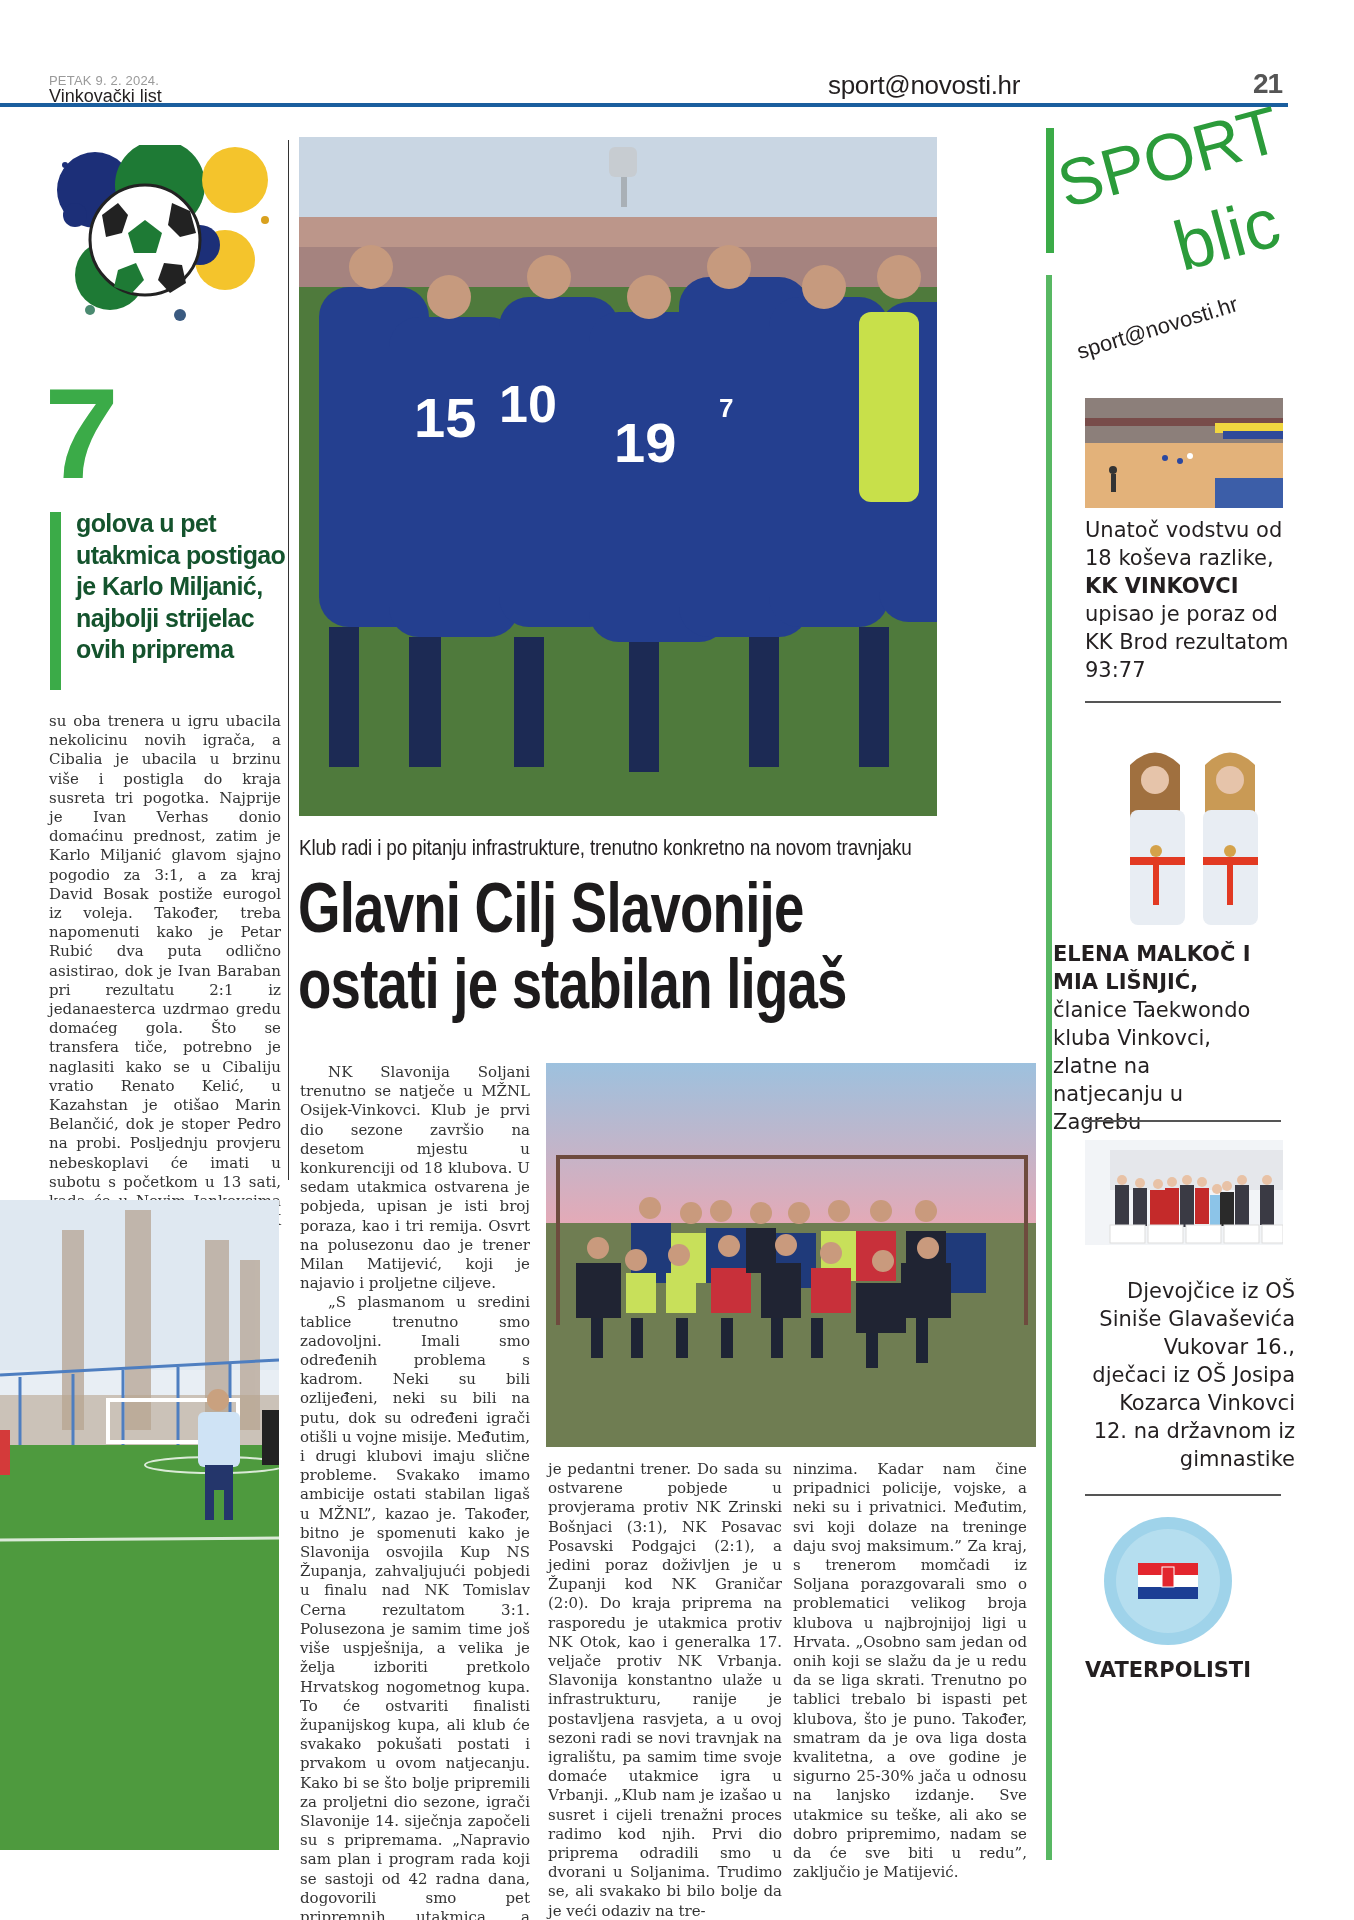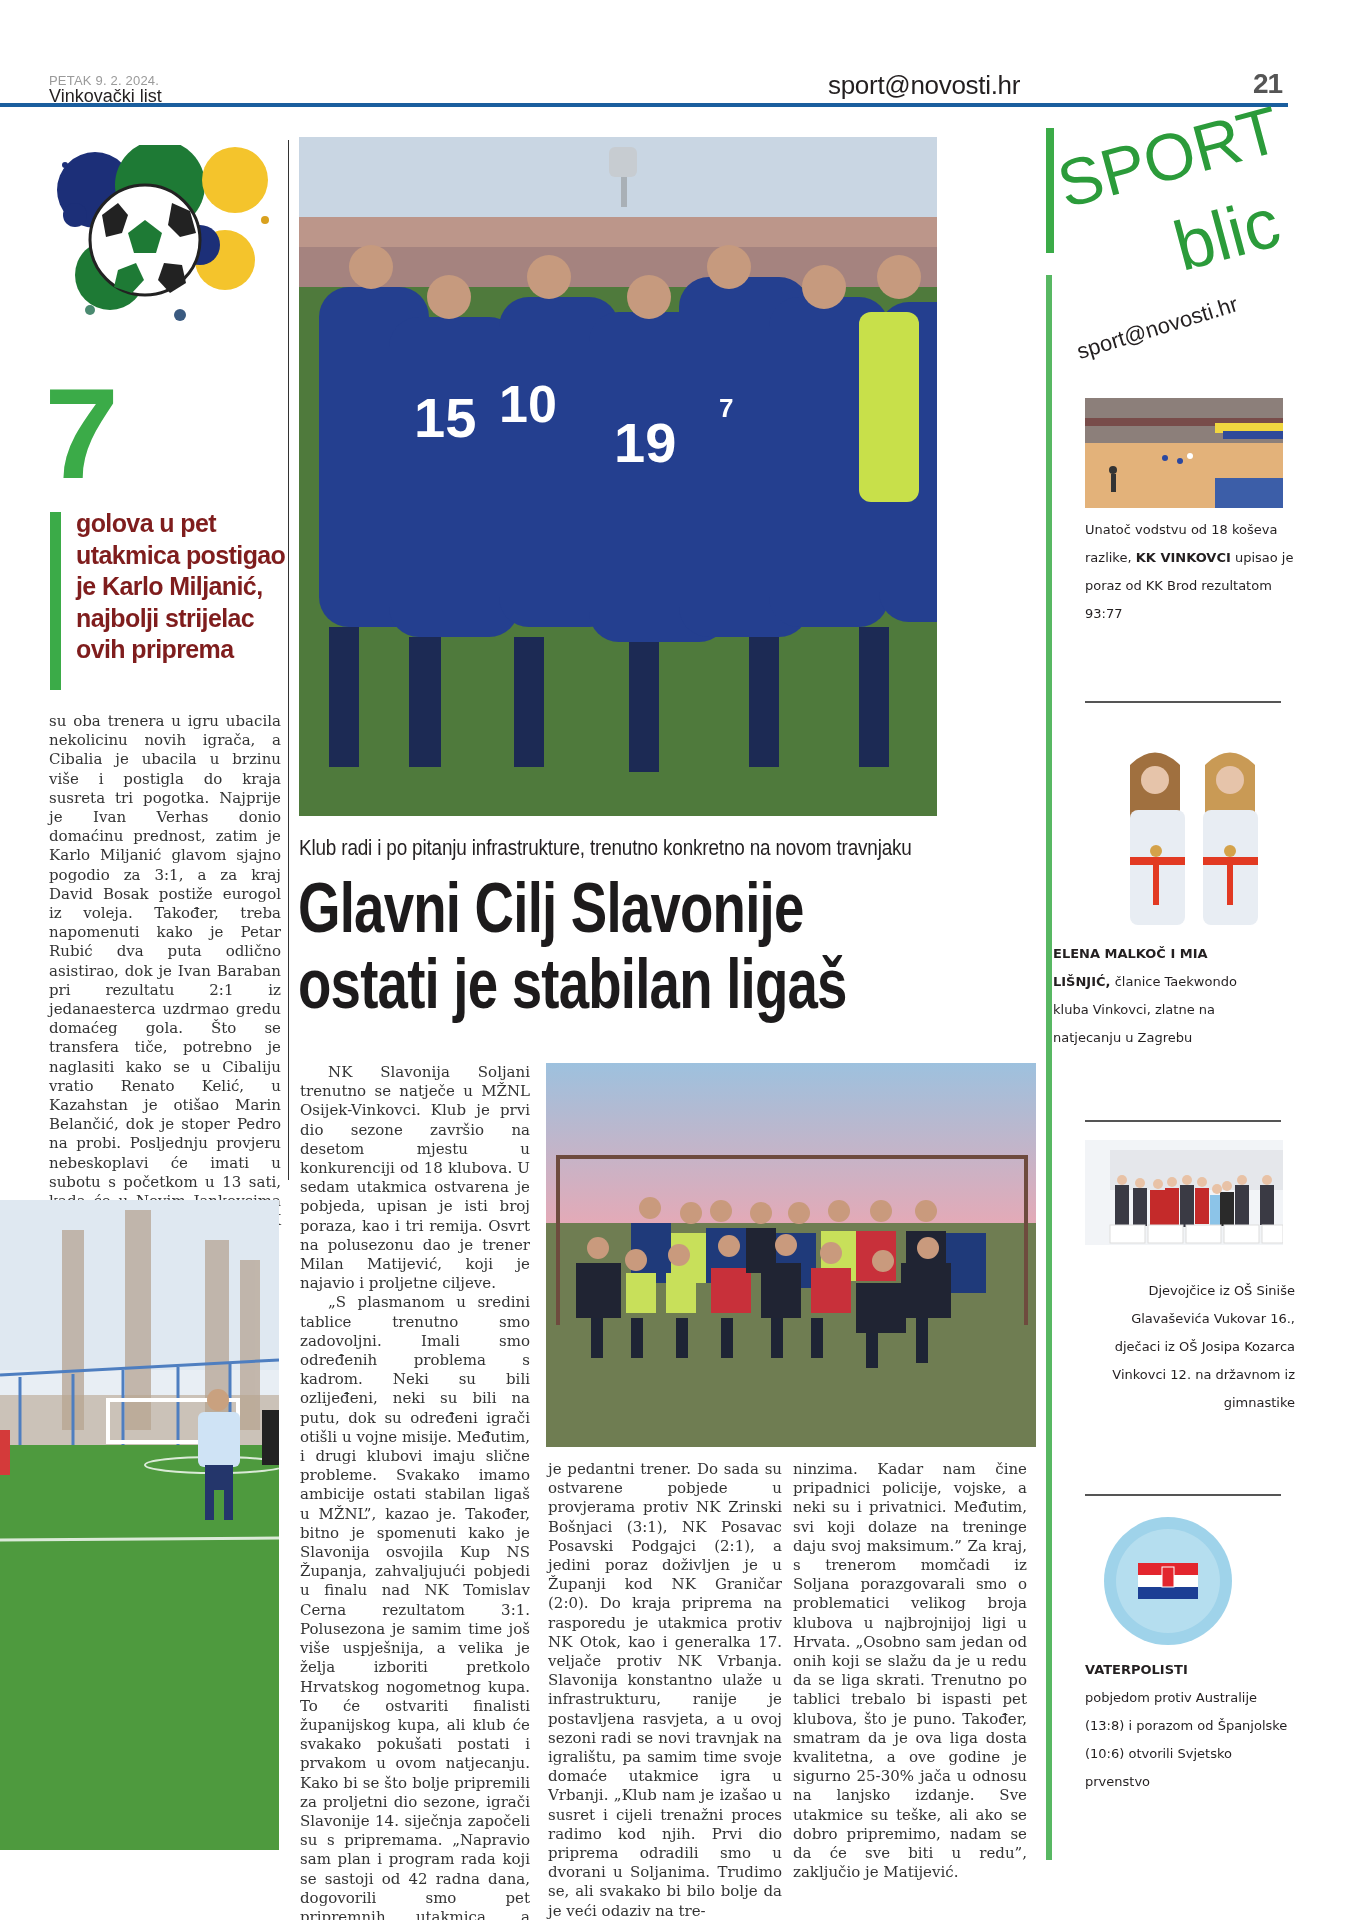--- a/index.html
+++ b/index.html
@@ -10,21 +10,21 @@
   .hdr-date { left: 49px; top: 73px; font-family: Liberation Sans, sans-serif; font-size: 13px; color: #9a9a9a; letter-spacing: 0.2px; }
   .hdr-paper { left: 49px; top: 86px; font-family: "Liberation Sans", sans-serif; font-size: 18px; color: #231f20; }
   .hdr-email { left: 828px; top: 70px; font-family: "Liberation Sans", sans-serif; font-size: 26px; color: #231f20; letter-spacing: -0.3px; }
   .hdr-page { left: 1253px; top: 68px; font-family: "Liberation Sans", sans-serif; font-size: 28px; color: #555; font-weight: 700; letter-spacing: -1px; }
   .hdr-rule { left: 0; top: 103px; width: 1288px; height: 4px; background: #1a5e9e; }
 
   
   .splash { left: 40px; top: 145px; width: 240px; height: 180px; }
   .big-seven { left: 46px; top: 370px; font-family: "Liberation Sans", sans-serif; font-size: 128px; font-weight: 900; color: #3bab48; line-height: 1; transform: scaleX(1.05); }
   .stat-bar { left: 50px; top: 512px; width: 11px; height: 178px; background: #3bab48; }
-  .stat-text { left: 76px; top: 508px; width: 210px; font-family: "Liberation Sans", sans-serif; font-size: 25px; font-weight: 900; line-height: 31.5px; color: #7f1d1d; letter-spacing: -0.6px; }
+  .stat-text { left: 76px; top: 508px; width: 210px; font-family: "Liberation Sans", sans-serif; font-size: 25px; font-weight: 900; line-height: 31.5px; color: #14532d; letter-spacing: -0.6px; }
   .col-text { font-size: 15px; line-height: 19.2px; text-align: justify; color: #333; hyphens: manual; }
   .left-body { left: 49px; top: 712px; width: 232px; }
   .left-vrule { left: 288px; top: 140px; width: 1px; height: 1040px; background: #333; }
   .left-photo { left: 0; top: 1200px; width: 279px; height: 650px; overflow: hidden; }
 
   
   .main-photo { left: 299px; top: 137px; width: 638px; height: 679px; overflow: hidden; }
   .kicker { left: 299px; top: 835px; font-family: "Liberation Sans", sans-serif; font-size: 22px; color: #231f20; transform: scaleX(0.86); transform-origin: left; white-space: nowrap; letter-spacing: -0.2px; }
   .headline { left: 298px; top: 870px; font-family: "Liberation Sans", sans-serif; font-weight: 900; font-size: 70px; line-height: 76px; color: #1d1b1c; transform: scaleX(0.78); transform-origin: left; white-space: nowrap; letter-spacing: -1px; }
 
@@ -34,21 +34,21 @@
   .mid-col2 { left: 548px; top: 1460px; width: 234px; }
   .mid-col3 { left: 793px; top: 1460px; width: 234px; }
 
   
   .side-vrule { left: 1046px; top: 128px; width: 8px; height: 125px; background: #3bab48; }
   .side-vrule2 { left: 1046px; top: 275px; width: 6px; height: 1585px; background: #3bab48; opacity: 0.85; }
   .sport-title { left: 1052px; top: 158px; font-family: "Liberation Sans", sans-serif; font-size: 66px; color: #2b9b3a; transform: rotate(-15deg); transform-origin: left top; line-height: 0.9; }
   .blic-title { left: 1168px; top: 218px; font-family: "Liberation Sans", sans-serif; font-size: 70px; color: #2b9b3a; transform: rotate(-15deg); transform-origin: left top; line-height: 0.9; }
   .side-email { left: 1074px; top: 340px; font-family: "Liberation Sans", sans-serif; font-size: 22px; color: #231f20; transform: rotate(-17deg); transform-origin: left top; }
 
-  .side-text { font-family: "DejaVu Sans", sans-serif; font-size: 13px; line-height: 28px; color: #231f20; }
+  .side-text { font-family: "DejaVu Sans", sans-serif; font-size: 21px; line-height: 28px; color: #231f20; }
   .side-text b { font-weight: 700; }
   .side-rule { width: 196px; height: 2px; background: #555; }
   .s1-img { left: 1085px; top: 398px; width: 198px; height: 110px; overflow: hidden; }
   .s1-text { left: 1085px; top: 516px; width: 210px; }
   .s1-rule { left: 1085px; top: 701px; }
   .s2-img { left: 1085px; top: 735px; width: 198px; height: 195px; overflow: hidden; }
   .s2-text { left: 1053px; top: 940px; width: 210px; }
   .s2-rule { left: 1085px; top: 1120px; }
   .s3-img { left: 1085px; top: 1140px; width: 198px; height: 105px; overflow: hidden; }
   .s3-text { left: 1085px; top: 1277px; width: 210px; text-align: right; }
@@ -354,14 +354,13 @@
 <svg class="abs s4-img" viewBox="0 0 140 132">
   <circle cx="70" cy="66" r="64" fill="#9fd3ea"></circle>
   <circle cx="70" cy="66" r="52" fill="#bfe3f1" opacity="0.7"></circle>
   <rect x="40" y="48" width="60" height="12" fill="#e3262e"></rect>
   <rect x="40" y="60" width="60" height="12" fill="#ffffff"></rect>
   <rect x="40" y="72" width="60" height="12" fill="#1c3f94"></rect>
   <rect x="64" y="52" width="12" height="20" fill="#e3262e" stroke="#fff" stroke-width="1"></rect>
 </svg>
 <div class="abs side-text s4-text">
   <b>VATERPOLISTI</b><br>
-  <span>pobjedom protiv Australije (13:8) i porazom od Španjolske (10:6) otvorili Svjetsko prvenstvo</span>
 </div>
 
 </body></html>

